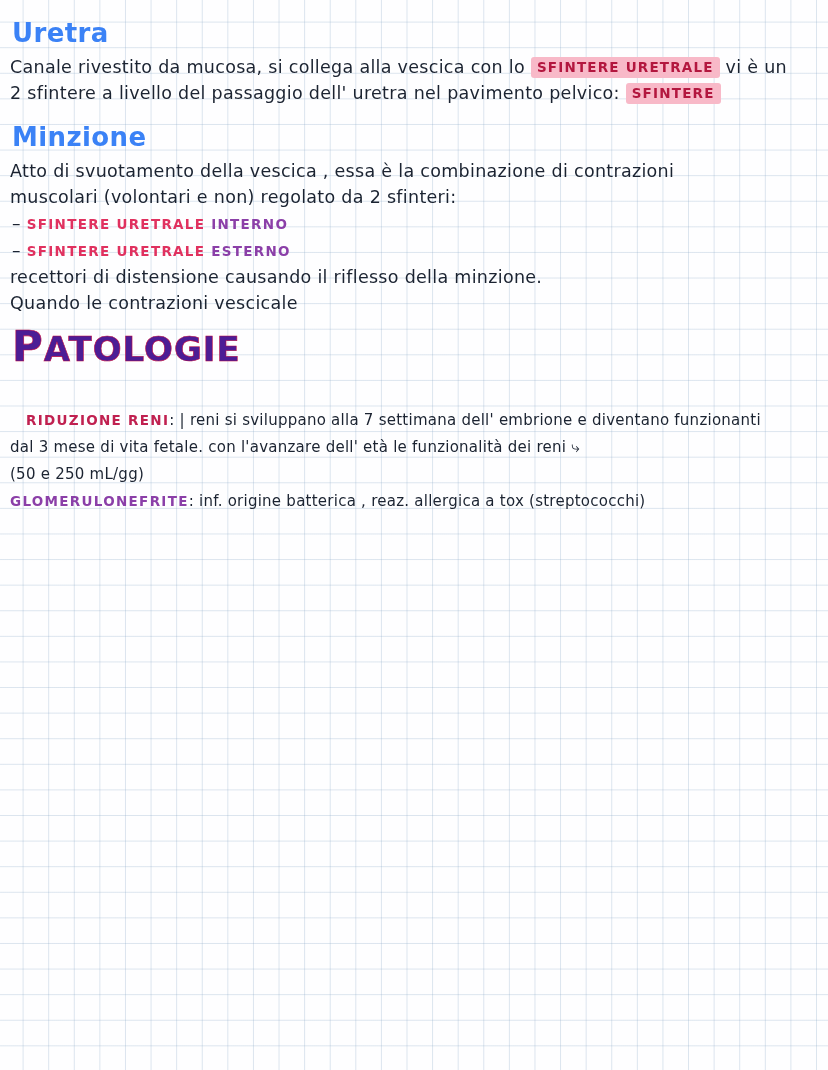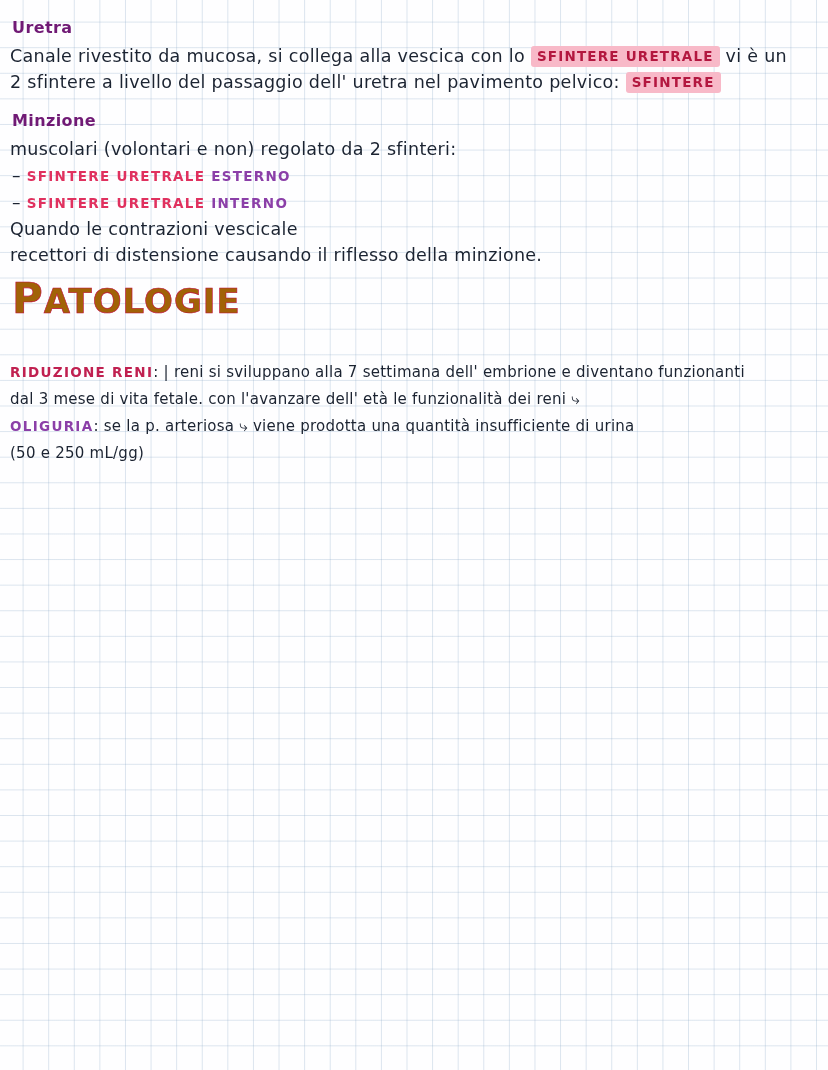--- a/index.html
+++ b/index.html
@@ -29,22 +29,22 @@
 
   #content {
     position: absolute;
     inset: 0;
     padding: 18px 14px 0 10px;
     box-sizing: border-box;
   }
 
   
   .heading-pink {
-    color: #701a75;
-    font-size: 16px;
+    color: #3b82f6;
+    font-size: 26px;
     font-weight: 600;
     letter-spacing: 0.4px;
     margin: 0 0 6px 2px;
     position: relative;
     display: inline-block;
   }
   .heading-pink .hl {
     position: absolute;
     left: -3px; right: -5px;
     top: 58%; bottom: -1px;
@@ -83,29 +83,30 @@
     color: #8b3fa8;
     font-size: 13.5px;
     font-weight: 700;
     letter-spacing: 1.3px;
   }
   .smallcaps-dark {
     color: #c02050;
     font-size: 13.5px;
     font-weight: 700;
     letter-spacing: 1.3px;
+    margin-left: 16px;
   }
 
   .dash { color: #1b2331; font-size: 17px; }
 
   
   .title-big {
     position: relative;
     display: inline-block;
-    color: #a16207;
+    color: #4c1d95;
     font-size: 34px;
     font-weight: 700;
     letter-spacing: 1px;
     margin: 4px 8px 10px 2px;
     -webkit-text-stroke: 0.6px #c1093f;
   }
   .title-big .first { font-size: 42px; }
   .title-big .hl2 {
     position: absolute;
     left: -4px; right: -6px;
@@ -153,61 +154,60 @@
   </div>
 
   <div class="sec-gap"></div>
 
   <div class="block">
     <div class="heading-pink">
       <span class="hl"></span>
       <span>Minzione</span>
     </div>
 
+    <div class="body-line">Atto di svuotamento della vescica , essa è la combinazione di contrazioni</div>
     <div class="body-line">muscolari (volontari e non) regolato da 2 sfinteri:</div>
+
+    <div class="body-line" style="padding-left:2px;">
+      <span class="dash">–</span>
+      <span class="smallcaps-pink">SFINTERE URETRALE</span>
+      <span class="smallcaps-violet">INTERNO</span>
+    </div>
 
     <div class="body-line" style="padding-left:2px;">
       <span class="dash">–</span>
       <span class="smallcaps-pink">SFINTERE URETRALE</span>
       <span class="smallcaps-violet">ESTERNO</span>
     </div>
 
-    <div class="body-line" style="padding-left:2px;">
-      <span class="dash">–</span>
-      <span class="smallcaps-pink">SFINTERE URETRALE</span>
-      <span class="smallcaps-violet">INTERNO</span>
-    </div>
-
+    <div class="body-line">recettori di distensione causando il riflesso della minzione.</div>
     <div class="body-line">Quando le contrazioni vescicale</div>
-    <div class="body-line">recettori di distensione causando il riflesso della minzione.</div>
   </div>
 
   <div class="block">
     <div class="title-big">
       <span class="hl2"></span>
       <span class="first">P</span><span>ATOLOGIE</span>
     </div>
 
     <div style="height:26px;"></div>
 
     
     <div class="small-body pathos-line">
       <span class="smallcaps-dark">RIDUZIONE RENI</span><span>: </span><span>| reni si sviluppano alla 7 settimana dell' embrione e diventano funzionanti</span>
     </div>
     <div class="small-body pathos-line">
       <span>dal 3 mese di vita fetale. con l'avanzare dell' età le funzionalità dei reni</span>
       <span class="arrow">⤷</span>
     </div>
 
     
+    <div class="small-body pathos-line">(50 e 250 mL/gg)</div>
+
+    
+
+    
     <div class="small-body pathos-line">
-      <span class="smallcaps-violet">OLIGURIA</span><span>: </span><span>se la p. arteriosa</span>
-      <span class="arrow">⤷</span>
-      <span>viene prodotta una quantità insufficiente di urina</span>
-    </div>
-    <div class="small-body pathos-line">(50 e 250 mL/gg)</div>
-
-    
-
-    
+      <span class="smallcaps-violet">GLOMERULONEFRITE</span><span>: </span><span>inf. origine batterica , reaz. allergica a tox (streptococchi)</span>
+    </div>
   </div>
 
 </div>
 
 </body></html>

